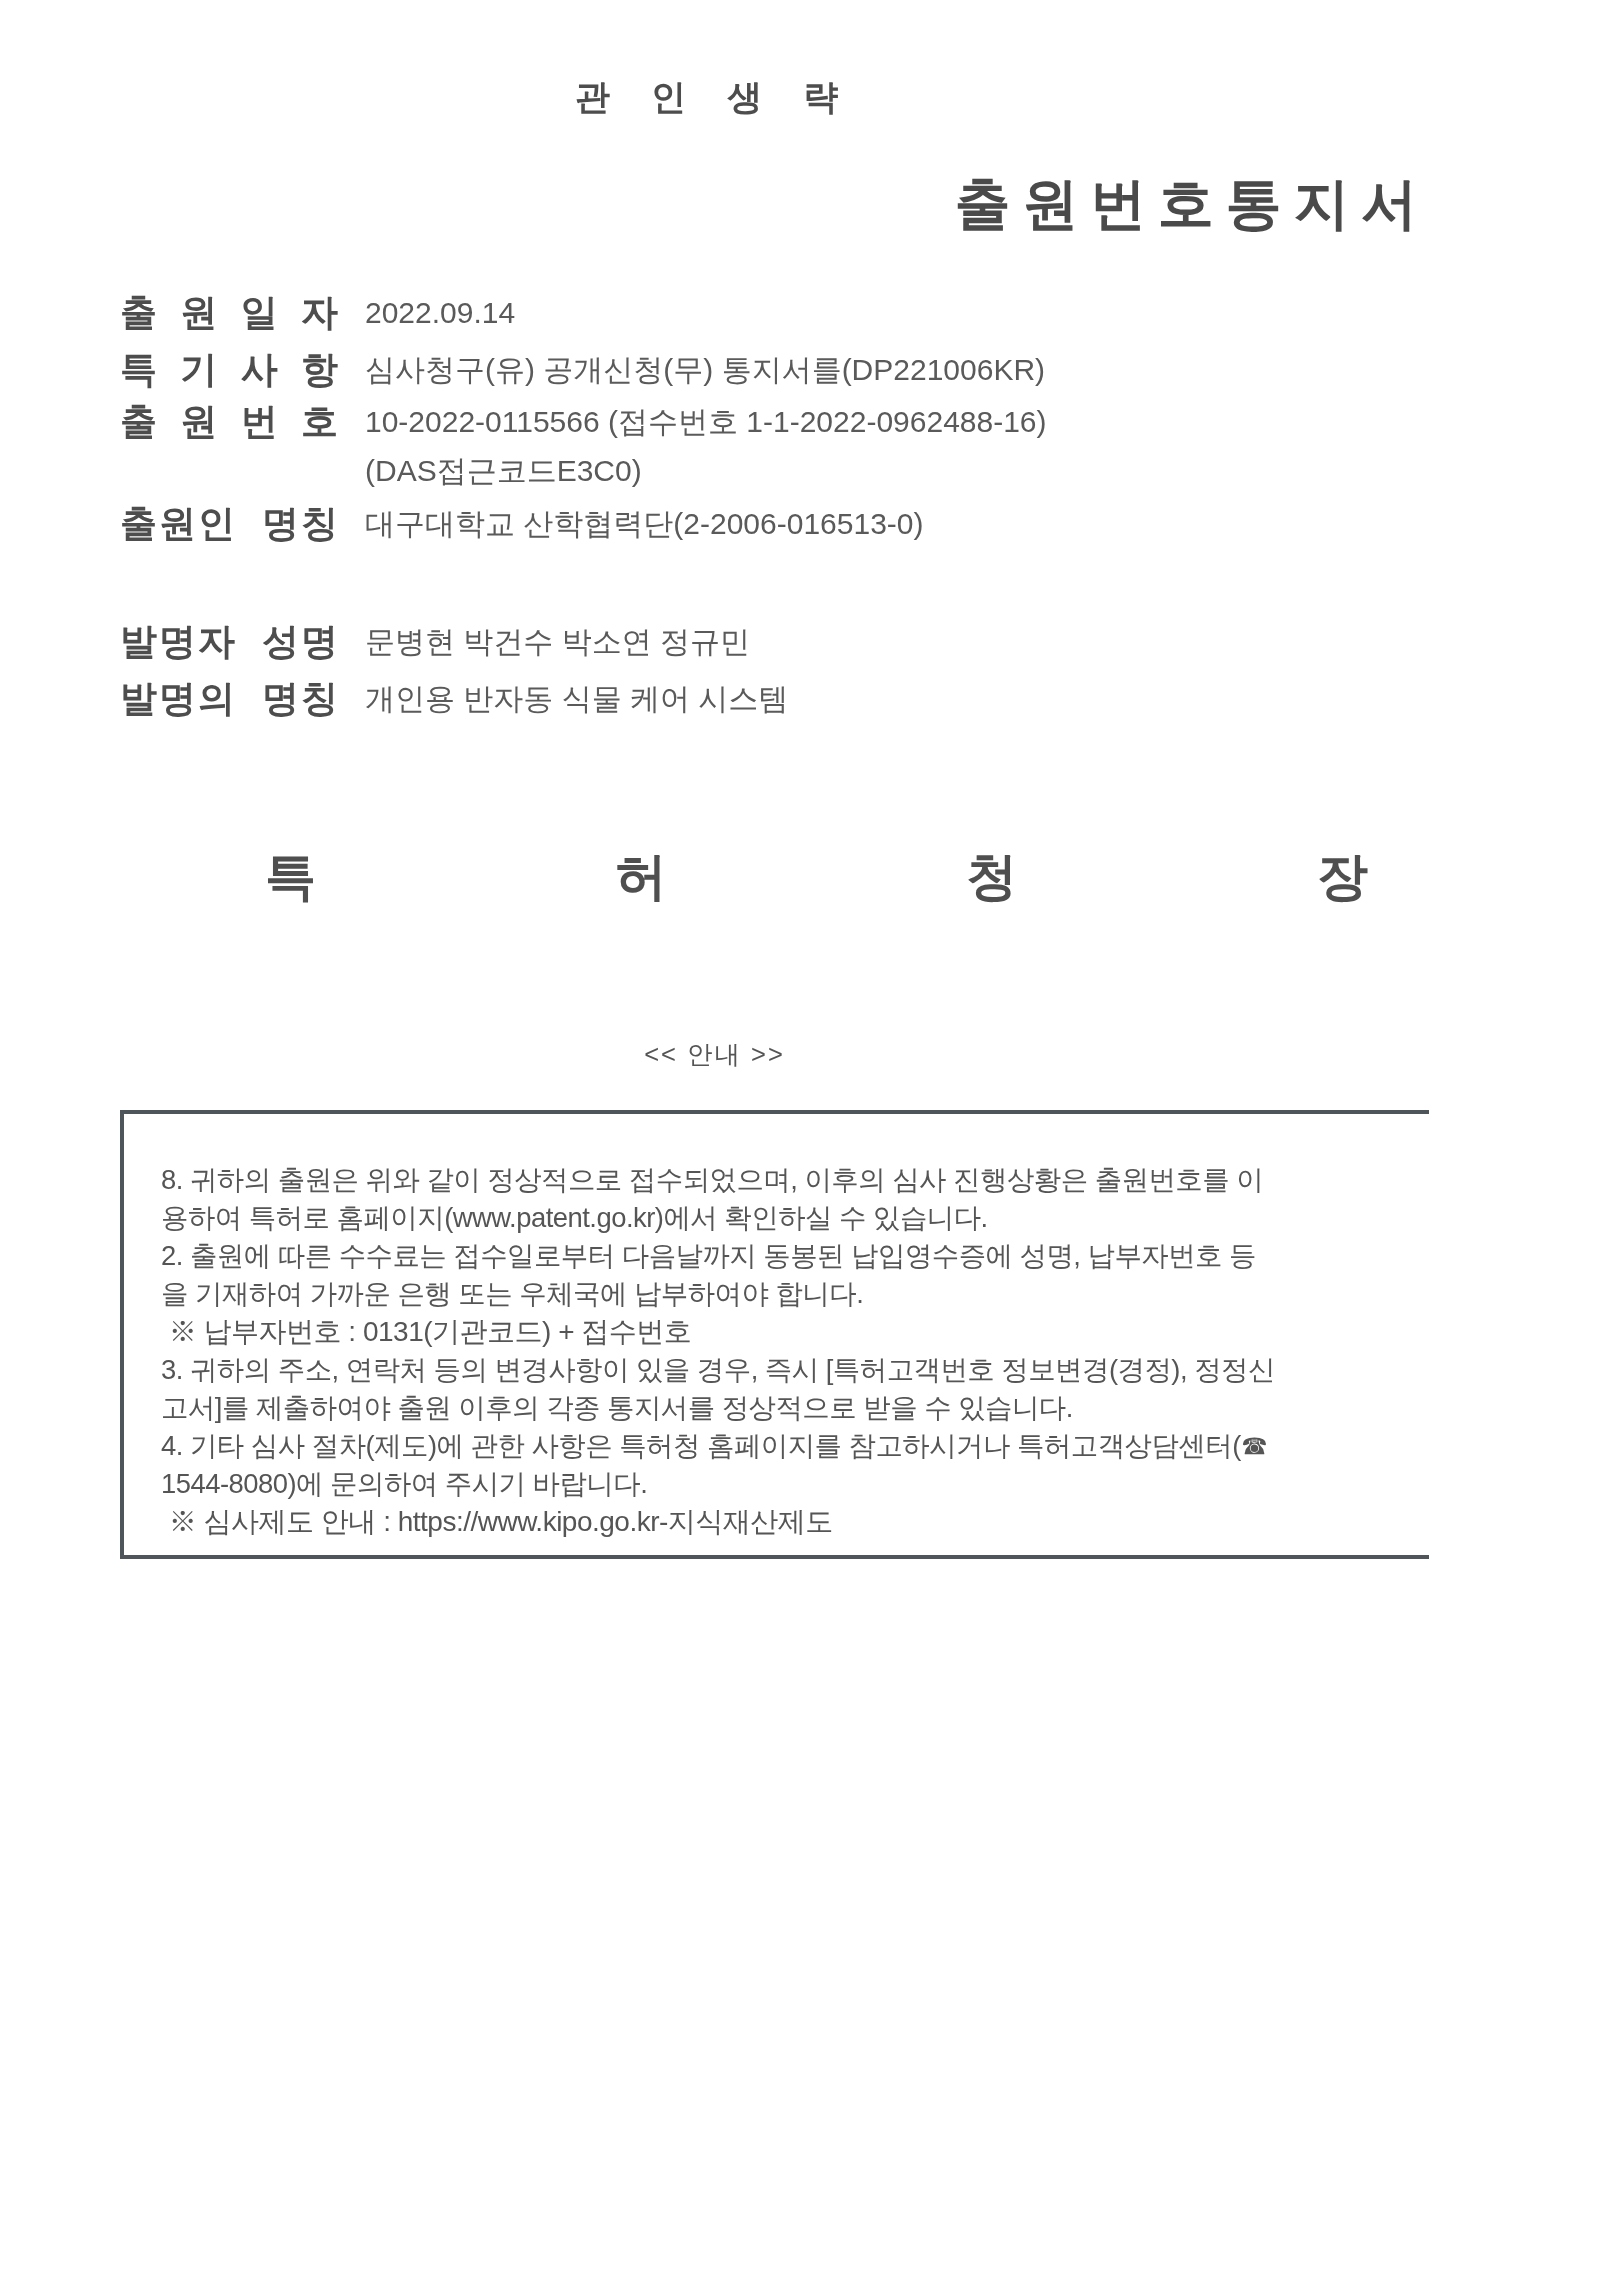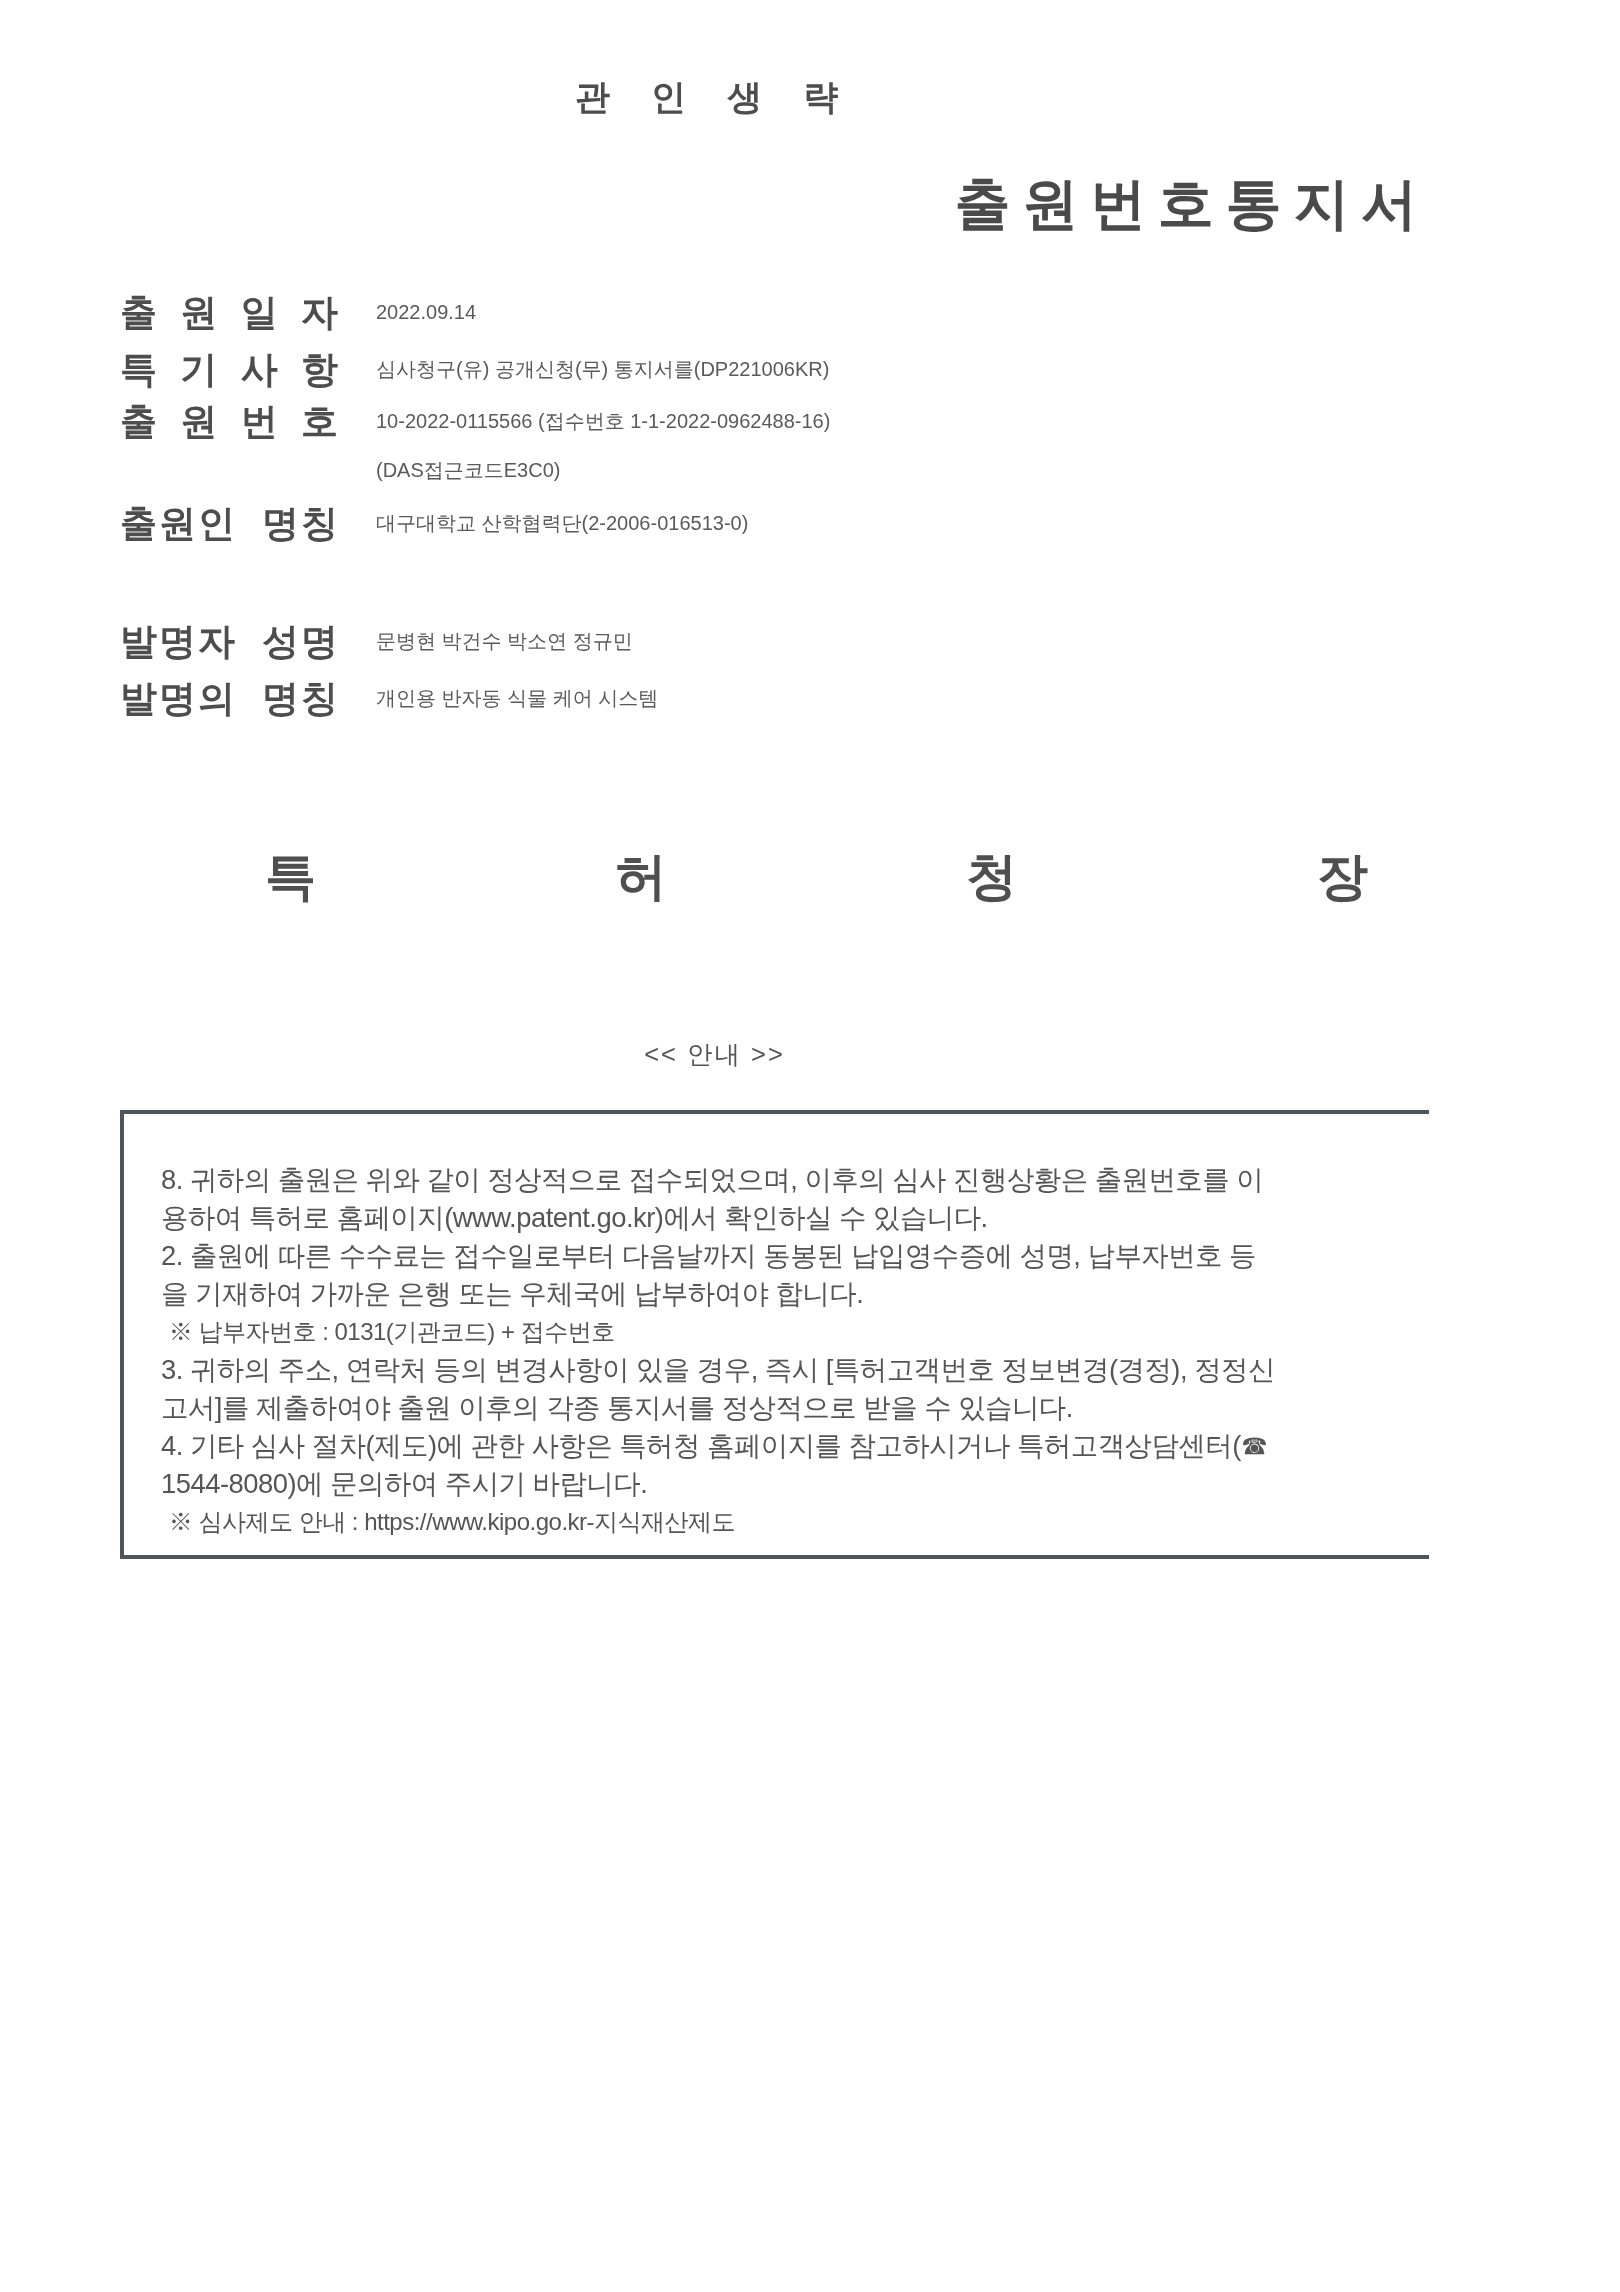--- a/index.html
+++ b/index.html
@@ -52,22 +52,22 @@
     width: 220px;
     flex: 0 0 220px;
     font-size: 37px;
     font-weight: bold;
     color: #4d4d4d;
     letter-spacing: 2px;
     text-align: justify;
     text-align-last: justify;
   }
   .field-value {
-    margin-left: 36px;
-    font-size: 20px;
+    margin-left: 25px;
+    font-size: 30px;
     color: #5a5a5a;
     line-height: 49px;
     white-space: nowrap;
   }
   .signature {
     position: absolute;
     top: 843px;
     left: 265px;
     width: 1103px;
     display: flex;
@@ -98,21 +98,21 @@
     background: #ffffff;
   }
   .notice-line {
     font-size: 27.4px;
     color: #555555;
     line-height: 38px;
     letter-spacing: -0.5px;
     white-space: nowrap;
   }
   .notice-line.note {
-    font-size: 24px;
+    font-size: 28px;
     padding-left: 7.8px;
   }
 </style>
 </head>
 <body>
 
 <div class="page">
 
   <div class="stamp-note">관 인 생 략</div>
 

